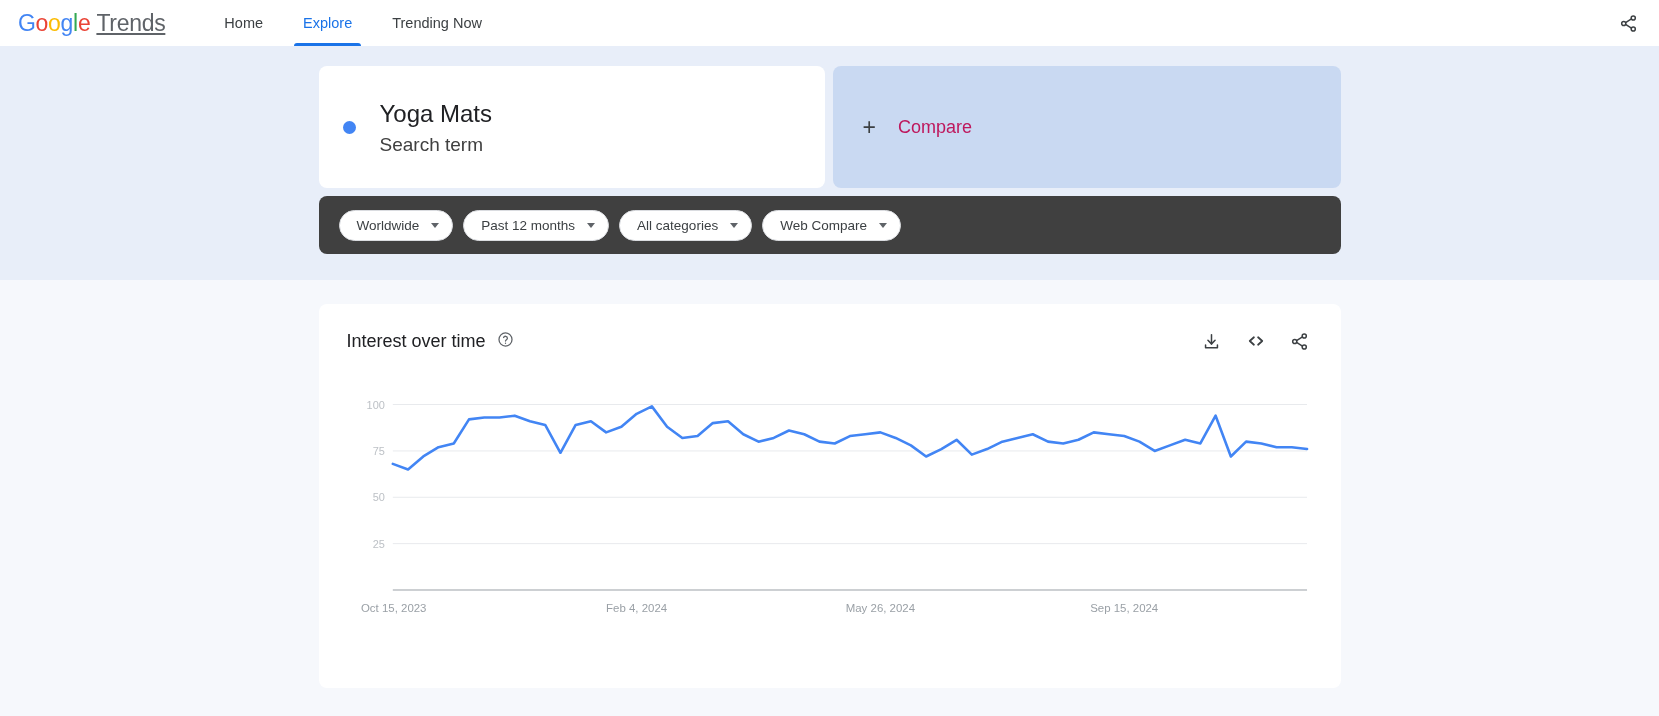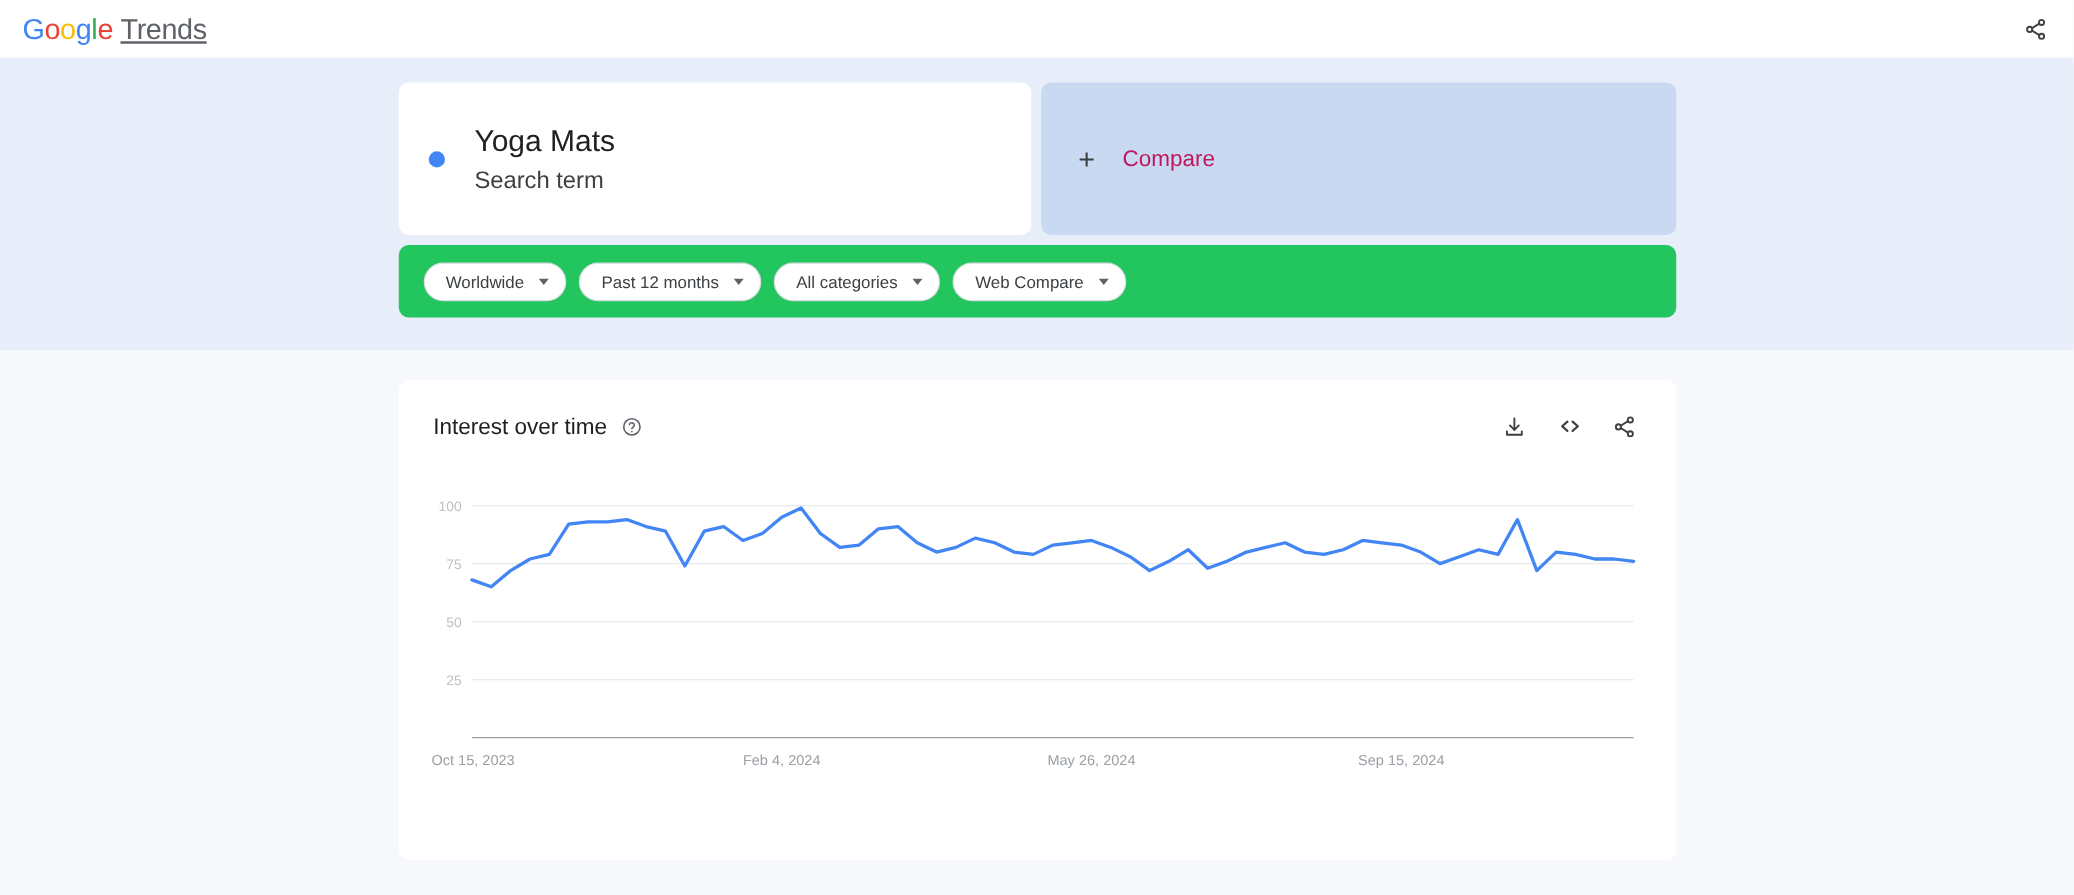--- a/index.html
+++ b/index.html
@@ -116,21 +116,21 @@
     color: #3c4043;
     font-weight: 300;
     margin-right: 22px;
     line-height: 1;
   }
   .compare-label { font-size: 18px; color: #be185d; }
 
   
   .filterbar {
     margin-top: 8px;
-    background: #22c55e;
+    background: #404040;
     border-radius: 8px;
     height: 58px;
     display: flex;
     align-items: center;
     padding-left: 20px;
     gap: 10px;
   }
   .chip {
     height: 31px;
     border: 1px solid #dadce0;
@@ -159,29 +159,29 @@
     border-radius: 8px;
     height: 384px;
     position: relative;
     padding: 22px 26px 0 28px;
   }
   .panel-head {
     display: flex;
     align-items: center;
     justify-content: space-between;
   }
-  .panel-title-wrap { display: flex; align-items: center; }
+  .panel-title-wrap { display: flex; align-items: flex-start; }
   .panel-title { font-size: 18px; color: #202124; }
   .help-icon { margin-left: 11px; display: flex; align-items: center; cursor: pointer; }
   .panel-actions { display: flex; align-items: center; gap: 14px; }
 
   
   .chart-area {
     position: absolute;
-    left: 16px; right: 26px;
+    left: 32px; right: 26px;
     top: 76px;
     height: 250px;
   }
   .chart-svg { display: block; width: 100%; height: 100%; }
   .ytick { font-size: 11px; fill: #bdc1c6; font-family: "Liberation Sans", sans-serif; }
   .xtick { font-size: 11.5px; fill: #9aa0a6; font-family: "Liberation Sans", sans-serif; }
   .gridline { stroke: #e8eaed; stroke-width: 1; }
   .axisline { stroke: #9aa0a6; stroke-width: 1; }
   .series { fill: none; stroke: #4285F4; stroke-width: 2.6; stroke-linejoin: round; stroke-linecap: round; }
 </style>
@@ -192,20 +192,31 @@
   <div class="logo">
     <span class="g1">G</span>
       <span class="o1">o</span>
       <span class="o2">o</span>
       <span class="g2">g</span>
       <span class="l1">l</span>
       <span class="e1">e</span>
     <span class="trends">Trends</span>
   </div>
 
+  <div class="navlinks">
+    <div class="navlink">
+      <span>Home</span>
+    </div>
+    <div class="navlink active">
+      <span>Explore</span>
+    </div>
+    <div class="navlink">
+      <span>Trending Now</span>
+    </div>
+  </div>
 
   <div class="topbar-right">
     <div class="icon-btn">
       <svg width="19" height="19" viewBox="0 0 24 24" fill="none" stroke="#3c4043" stroke-width="1.9" stroke-linecap="round" stroke-linejoin="round">
         <circle cx="18" cy="5" r="2.6"></circle>
         <circle cx="6" cy="12" r="2.6"></circle>
         <circle cx="18" cy="19" r="2.6"></circle>
         <line x1="8.3" y1="10.8" x2="15.7" y2="6.2"></line>
         <line x1="8.3" y1="13.2" x2="15.7" y2="17.8"></line>
       </svg>

